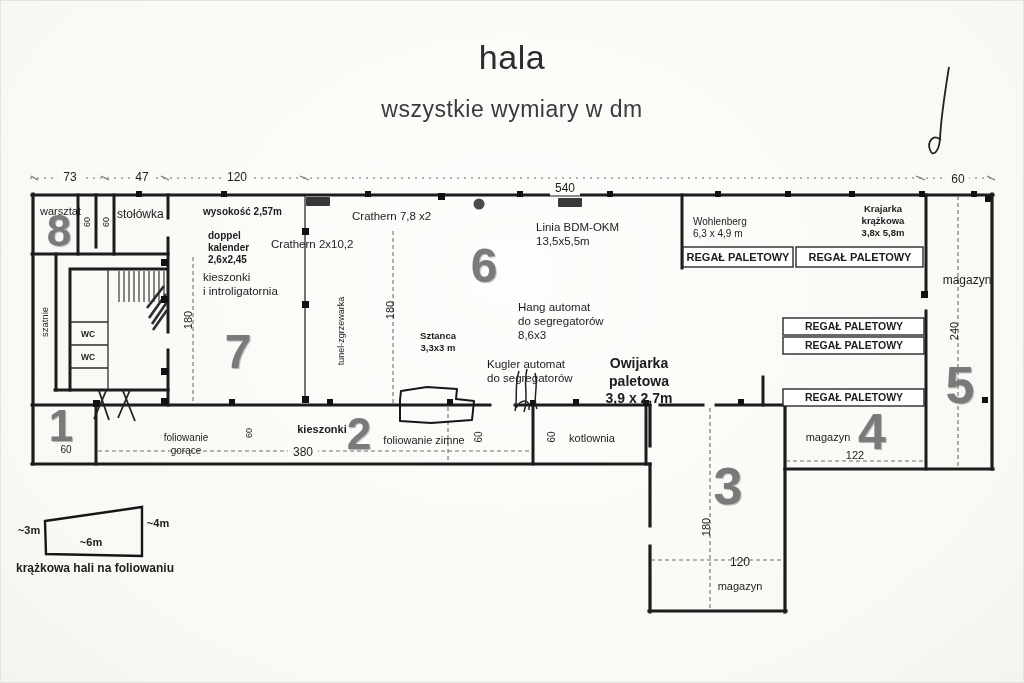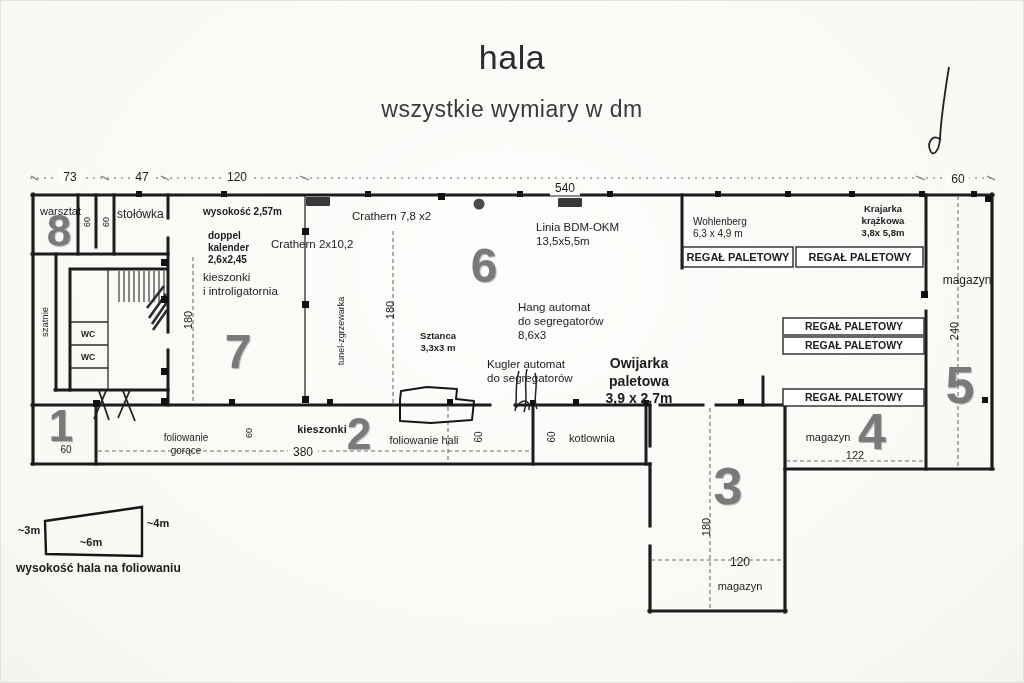--- a/index.html
+++ b/index.html
@@ -203,28 +203,28 @@
   <div class="lbl" style="left:855px;top:456px;font-size:11px">122</div>
 
   <div class="num" style="left:60px;top:426px;font-size:44px">1</div>
   <div class="lbl" style="left:66px;top:450px;font-size:10px">60</div>
   <div class="lbl" style="left:186px;top:444px;font-size:10px">foliowanie
 gorące</div>
   <div class="vlbl" style="left:249px;top:433px;font-size:9px">60</div>
   <div class="lbl b" style="left:322px;top:430px;font-size:11px">kieszonki</div>
   <div class="lbl chip" style="left:303px;top:452px;font-size:12px">380</div>
   <div class="num" style="left:358px;top:434px;font-size:44px">2</div>
-  <div class="lbl" style="left:424px;top:441px;font-size:11px">foliowanie hali</div>
+  <div class="lbl" style="left:424px;top:441px;font-size:11px">foliowanie zimne</div>
   <div class="vlbl" style="left:478px;top:437px;font-size:10px">60</div>
   <div class="vlbl" style="left:551px;top:437px;font-size:10px">60</div>
   <div class="lbl" style="left:592px;top:439px;font-size:11px">kotlownia</div>
 
   <div class="num" style="left:727px;top:486px;font-size:52px">3</div>
   <div class="vlbl" style="left:706px;top:527px;font-size:11px">180</div>
   <div class="lbl" style="left:740px;top:562px;font-size:12px">120</div>
   <div class="lbl" style="left:740px;top:587px;font-size:11px">magazyn</div>
 
   <div class="lbl b" style="left:29px;top:531px;font-size:11px">~3m</div>
   <div class="lbl b" style="left:158px;top:524px;font-size:11px">~4m</div>
   <div class="lbl b" style="left:91px;top:543px;font-size:11px">~6m</div>
-  <div class="tl b" style="left:16px;top:561px;font-size:12px">wysokość hala na foliowaniu</div>
+  <div class="tl b" style="left:16px;top:561px;font-size:12px">krążkowa hali na foliowaniu</div>
 
 </div>
 
 </body></html>

